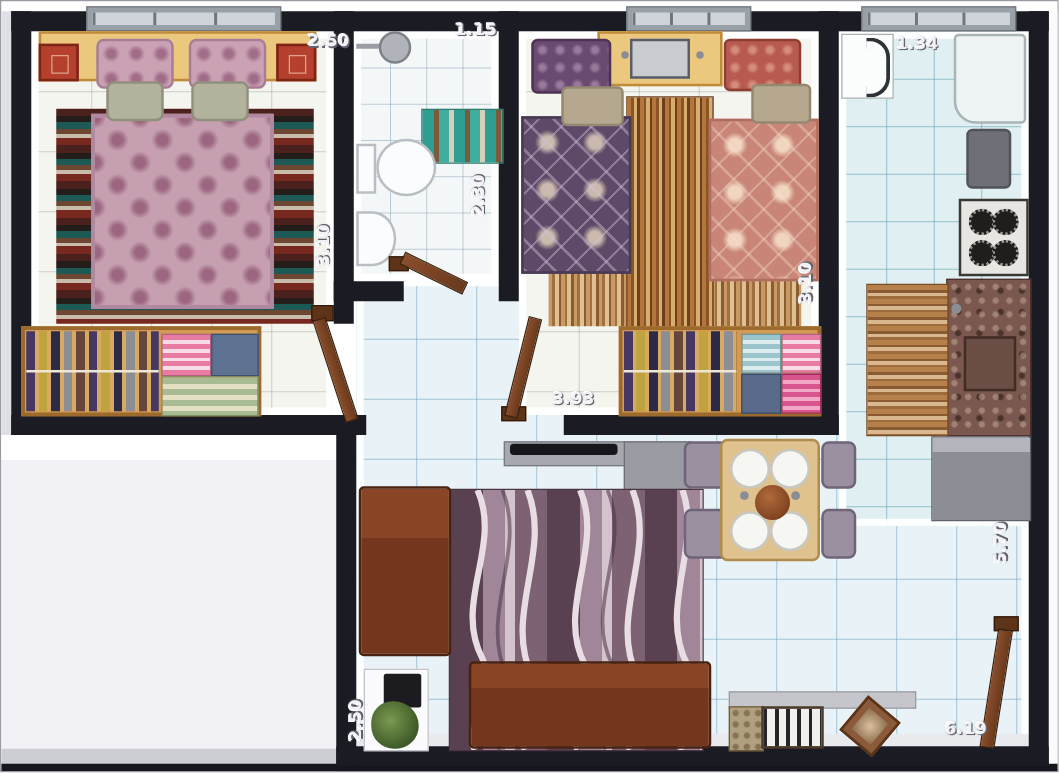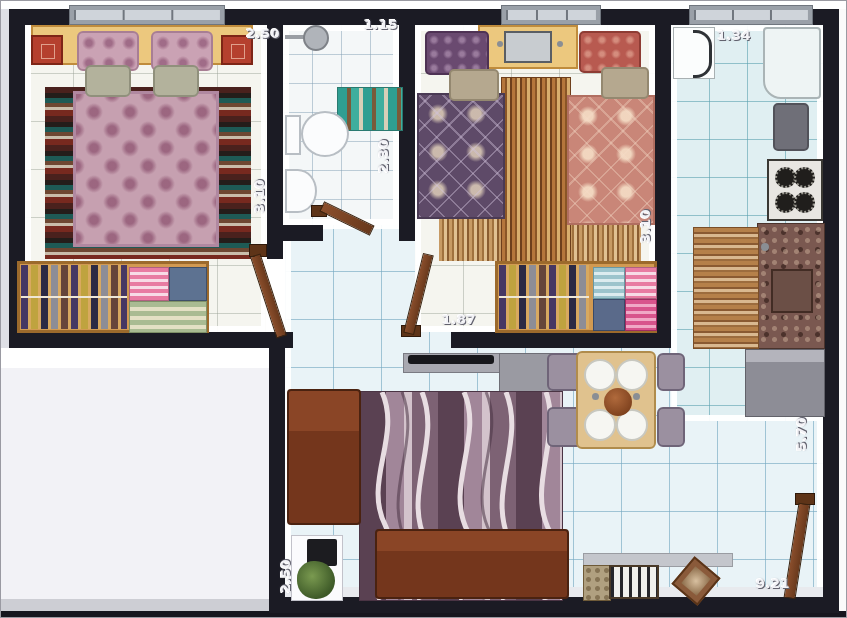--- a/index.html
+++ b/index.html
@@ -248,19 +248,19 @@
     </div>
 
   <div class="abs hinge" style="left:794px;top:492px;width:18px;height:10px;"></div>
   <div class="abs door" style="left:790px;top:502px;width:10px;height:94px;transform:rotate(9deg);"></div>
 
   <div class="abs lbl" style="left:236px;top:26px;width:52px;">2.50</div>
   <div class="abs lbl v" style="left:236px;top:188px;width:46px;">3.10</div>
   <div class="abs lbl" style="left:358px;top:5px;width:44px;margin-top:12px;">1.15</div>
   <div class="abs lbl v" style="left:360px;top:148px;width:46px;">2.30</div>
   <div class="abs lbl v" style="left:622px;top:218px;width:46px;">3.10</div>
-  <div class="abs lbl" style="left:436px;top:312px;width:44px;">1.87</div>
+  <div class="abs lbl" style="left:436px;top:312px;width:44px;">3.93</div>
   <div class="abs lbl" style="left:710px;top:28px;width:46px;">1.34</div>
   <div class="abs lbl v" style="left:778px;top:426px;width:46px;">5.70</div>
   <div class="abs lbl v" style="left:262px;top:568px;width:46px;">2.50</div>
-  <div class="abs lbl" style="left:748px;top:576px;width:48px;">9.21</div>
+  <div class="abs lbl" style="left:748px;top:576px;width:48px;">6.19</div>
 
 </div>
 
 </body></html>

